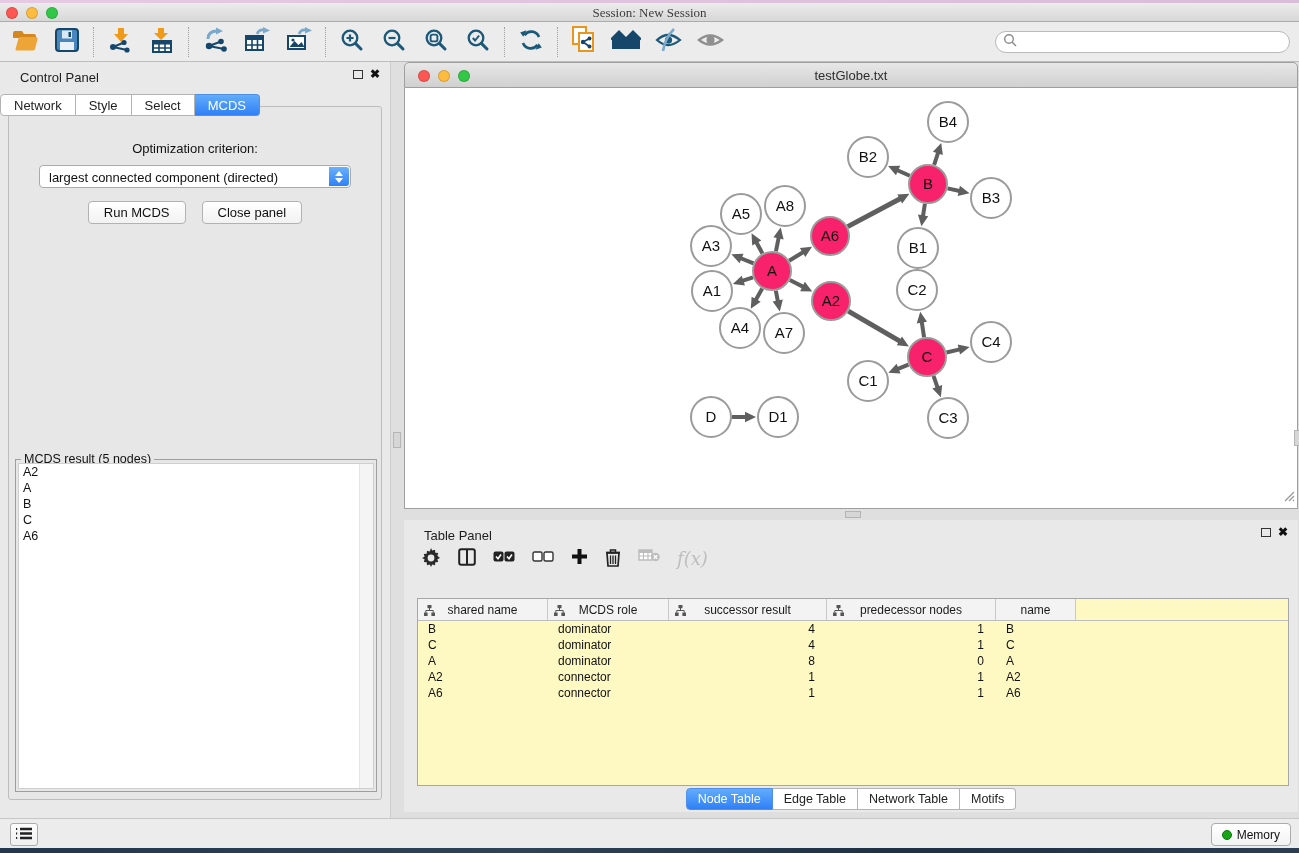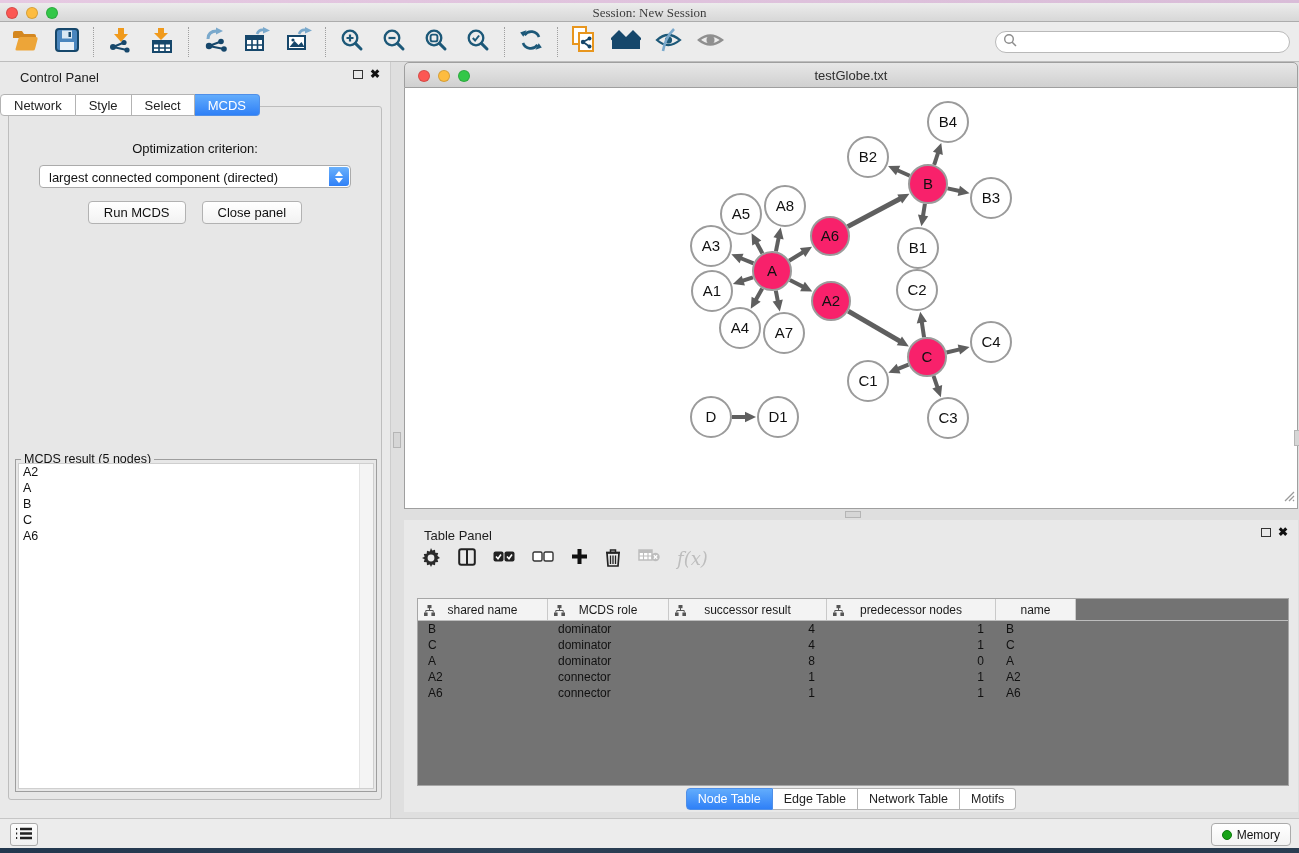--- a/index.html
+++ b/index.html
@@ -73,21 +73,21 @@
   .grip { position:absolute; right:2px; bottom:2px; }
 
   
   .vhandle { position:absolute; background:#d6d6d6; border:1px solid #b5b5b5; }
 
   
   .tpanel { position:absolute; left:0; right:1px; top:458px; height:292px; background:#e9e9e9; }
   .tp-toolbar { position:absolute; left:0; right:0; top:28px; height:36px; display:flex; align-items:flex-start;
                 gap:17px; padding-left:17px; }
   .fx { font-family:"DejaVu Serif",serif; font-style:italic; font-size:18px; color:#bdbdbd; }
-  .tp-table { position:absolute; left:13px; right:9px; top:78px; height:188px; background:#737373; border:1px solid #a6a6a6; overflow:hidden; }
+  .tp-table { position:absolute; left:13px; right:9px; top:78px; height:188px; background:#fef9c3; border:1px solid #a6a6a6; overflow:hidden; }
   .thead { display:flex; height:22px; border-bottom:1px solid #bdbdbd; }
   .th { position:relative; background:#f3f3f3; border-right:1px solid #c9c9c9; display:flex;
         align-items:center; justify-content:center; font-size:12px; color:#1a1a1a; flex:0 0 auto; }
   .th .tree { position:absolute; left:6px; top:6px; }
   .trow { display:flex; height:16px; }
   .td { font-size:12px; line-height:16px; color:#111; flex:0 0 auto; white-space:nowrap; }
   .td.l { padding-left:10px; text-align:left; }
   .td.r { padding-right:12px; text-align:right; }
   .tp-tabs { position:absolute; left:0; right:0; bottom:0; height:24px; display:flex; justify-content:center;text-align:right; }
   .tp-tabs .seg { font-size:12.5px; height:22px; padding:3px 11px 0 11px; }

